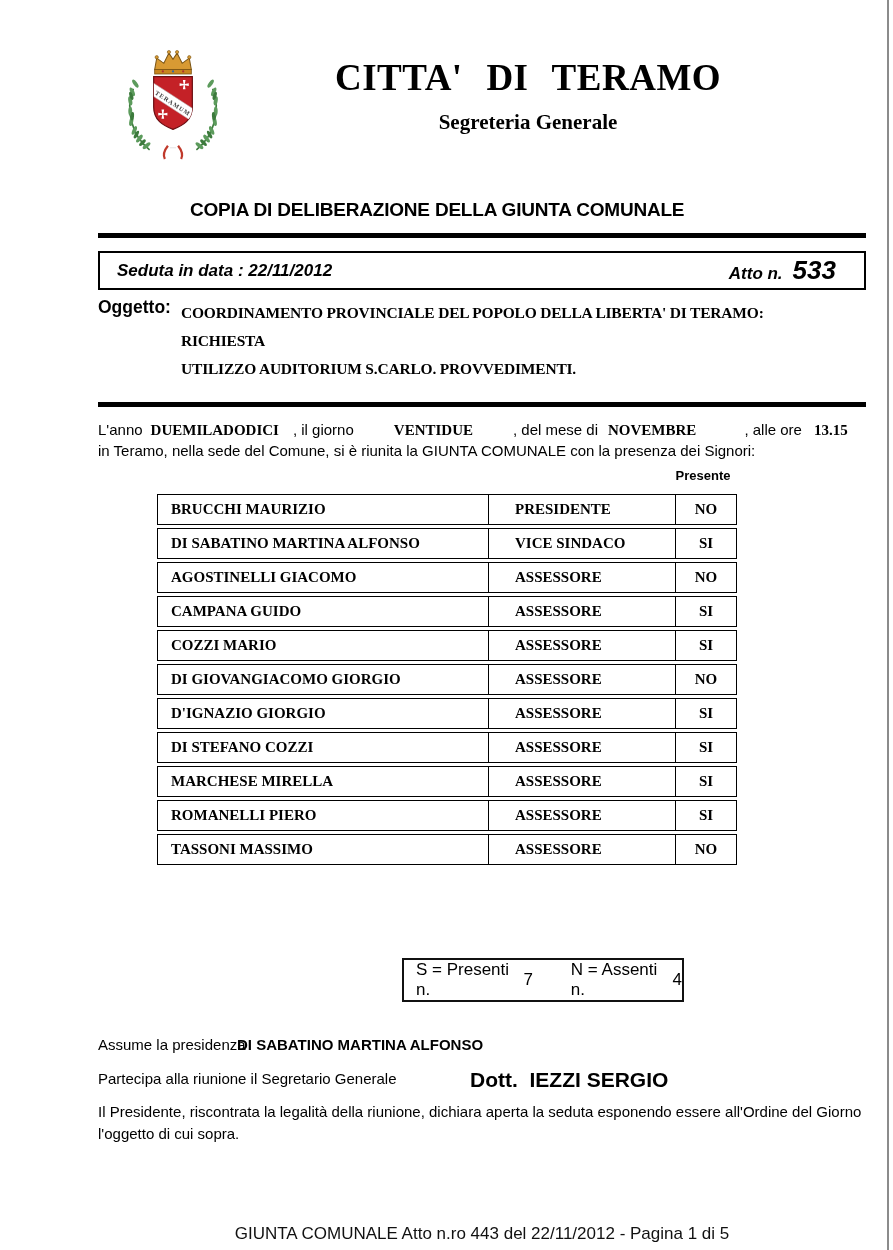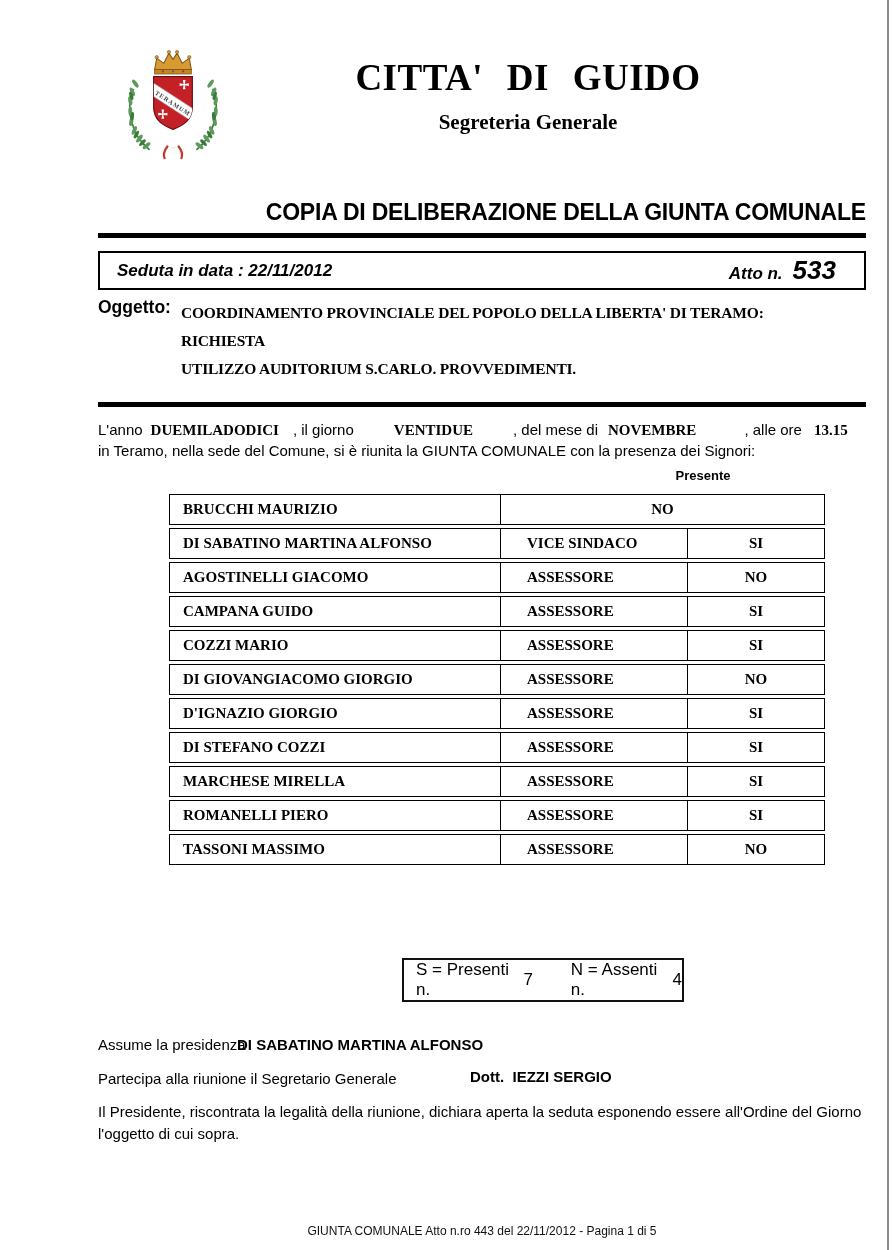--- a/index.html
+++ b/index.html
@@ -8,22 +8,22 @@
   .abs{position:absolute;}
   .edge-line{position:absolute;left:887px;top:0;width:2px;height:1250px;background:#8b8b8b;}
 
   
   .logo{left:116px;top:46px;width:114px;height:116px;}
   .title{left:190px;top:56px;width:676px;text-align:center;
          font-family:"Liberation Serif", serif;font-weight:bold;font-size:37px;
          word-spacing:14px;letter-spacing:.5px;}
   .subtitle{left:190px;top:110px;width:676px;text-align:center;
             font-family:"Liberation Serif", serif;font-weight:bold;font-size:21px;}
-  .doc-title{left:190px;top:199px;width:676px;text-align:right;
-             font-weight:bold;font-size:23px;letter-spacing:-.2px;}
+  .doc-title{left:190px;top:199px;width:676px;text-align:left;
+             font-weight:bold;font-size:19px;letter-spacing:-.2px;}
   .rule{left:98px;width:768px;height:5px;background:#000;}
   .rule1{top:233px;} .rule2{top:402px;}
 
   
   .session-box{left:98px;top:251px;width:768px;height:39px;border:2px solid #000;
                box-sizing:border-box;display:flex;align-items:center;font-style:italic;}
   .session-left{font-weight:bold;font-size:17px;padding-left:17px;white-space:pre;}
   .atto{margin-left:auto;display:flex;align-items:baseline;padding-right:28px;}
   .atto-label{font-weight:bold;font-size:17px;}
   .atto-num{font-weight:bold;font-size:26px;margin-left:10px;}
@@ -36,43 +36,43 @@
   
   .preamble1{left:98px;top:421px;width:770px;font-size:15px;white-space:nowrap;}
   .preamble2{left:98px;top:442px;width:770px;font-size:15px;}
   .pv{font-family:"Liberation Serif", serif;font-weight:bold;}
   .g8{margin-left:8px;} .g14{margin-left:14px;} .g40{margin-left:40px;} .g10{margin-left:10px;} .g48{margin-left:48px;} .g12{margin-left:12px;}
 
   .presente-label{left:668px;top:468px;width:70px;text-align:center;
                   font-weight:bold;font-size:13px;}
 
   
-  .att-table{left:169px;top:494px;width:656px;}
+  .att-table{left:157px;top:494px;width:580px;}
   .att-row{display:flex;height:31px;margin-bottom:3px;border:1.5px solid #000;
            box-sizing:border-box;align-items:stretch;
            font-family:"Liberation Serif", serif;font-weight:bold;font-size:15px;}
   .cell{display:flex;align-items:center;box-sizing:border-box;}
   .cell-name{width:330px;padding-left:13px;}
   .cell-role{width:187px;border-left:1.5px solid #000;padding-left:26px;}
   .cell-pres{width:63px;border-left:1.5px solid #000;justify-content:center;flex:1;}
 
   
   .summary-box{left:402px;top:958px;width:282px;height:44px;border:2px solid #111;
                box-sizing:border-box;display:flex;align-items:center;font-size:17px;
                padding-left:12px;}
   .sum-count{margin-left:11px;} .sum-sep{margin-left:38px;}
 
   
   .assume-label{left:98px;top:1036px;font-size:15px;}
   .assume-name{left:237px;top:1036px;font-weight:bold;font-size:15px;}
   .partecipa-label{left:98px;top:1070px;font-size:15px;}
-  .partecipa-name{left:470px;top:1068px;font-weight:bold;font-size:15px;white-space:pre;}
+  .partecipa-name{left:470px;top:1068px;font-weight:bold;font-size:21px;white-space:pre;}
   .statement{left:98px;top:1101px;width:780px;font-size:15px;line-height:21.5px;}
 
-  .footer{left:98px;top:1224px;width:768px;text-align:center;font-size:12px;color:#111;}
+  .footer{left:98px;top:1224px;width:768px;text-align:center;font-size:17px;color:#111;}
 </style>
 </head>
 <body>
 
 <div class="page">
   <div class="edge-line"></div>
 
   <div class="abs logo">
     <svg viewBox="0 0 110 114" width="114" height="116" aria-hidden="true">
 
@@ -141,21 +141,21 @@
         <g fill="#ffffff" transform="translate(66,38)">
           <path d="M-1.3,-4.5 L1.3,-4.5 L0.6,-0.6 L4.5,-1.3 L4.5,1.3 L0.6,0.6 L1.3,4.5 L-1.3,4.5 L-0.6,0.6 L-4.5,1.3 L-4.5,-1.3 L-0.6,-0.6 Z"></path>
         </g>
         <g fill="#ffffff" transform="translate(45,67)">
           <path d="M-1.3,-4.5 L1.3,-4.5 L0.6,-0.6 L4.5,-1.3 L4.5,1.3 L0.6,0.6 L1.3,4.5 L-1.3,4.5 L-0.6,0.6 L-4.5,1.3 L-4.5,-1.3 L-0.6,-0.6 Z"></path>
         </g>
       </g>
     </svg>
   </div>
 
-  <div class="abs title">CITTA' DI GUIDO</div>
+  <div class="abs title">CITTA' DI TERAMO</div>
   <div class="abs subtitle">Segreteria Generale</div>
 
   <div class="abs doc-title">COPIA DI DELIBERAZIONE DELLA GIUNTA COMUNALE</div>
   <div class="abs rule rule1"></div>
 
   <div class="abs session-box">
     <span class="session-left"><span>Seduta in data : </span><span>22/11/2012</span></span>
     <span class="atto">
       <span class="atto-label">Atto n.</span>
       <span class="atto-num">533</span>
@@ -173,20 +173,21 @@
   <div class="abs preamble1">
     <span>L'anno</span><span class="pv g8">DUEMILADODICI</span><span class="g14">, il giorno</span><span class="pv g40">VENTIDUE</span><span class="g40">, del mese di</span><span class="pv g10">NOVEMBRE</span><span class="g48">, alle ore</span><span class="pv g12">13.15</span>
   </div>
   <div class="abs preamble2">in Teramo, nella sede del Comune, si è riunita la GIUNTA COMUNALE con la presenza dei Signori:</div>
 
   <div class="abs presente-label">Presente</div>
 
   <div class="abs att-table">
     <div class="att-row">
       <span class="cell cell-name">BRUCCHI MAURIZIO</span>
+      <span class="cell cell-role">PRESIDENTE</span>
       <span class="cell cell-pres">NO</span>
     </div>
     <div class="att-row">
       <span class="cell cell-name">DI SABATINO MARTINA ALFONSO</span>
       <span class="cell cell-role">VICE SINDACO</span>
       <span class="cell cell-pres">SI</span>
     </div>
     <div class="att-row">
       <span class="cell cell-name">AGOSTINELLI GIACOMO</span>
       <span class="cell cell-role">ASSESSORE</span>

